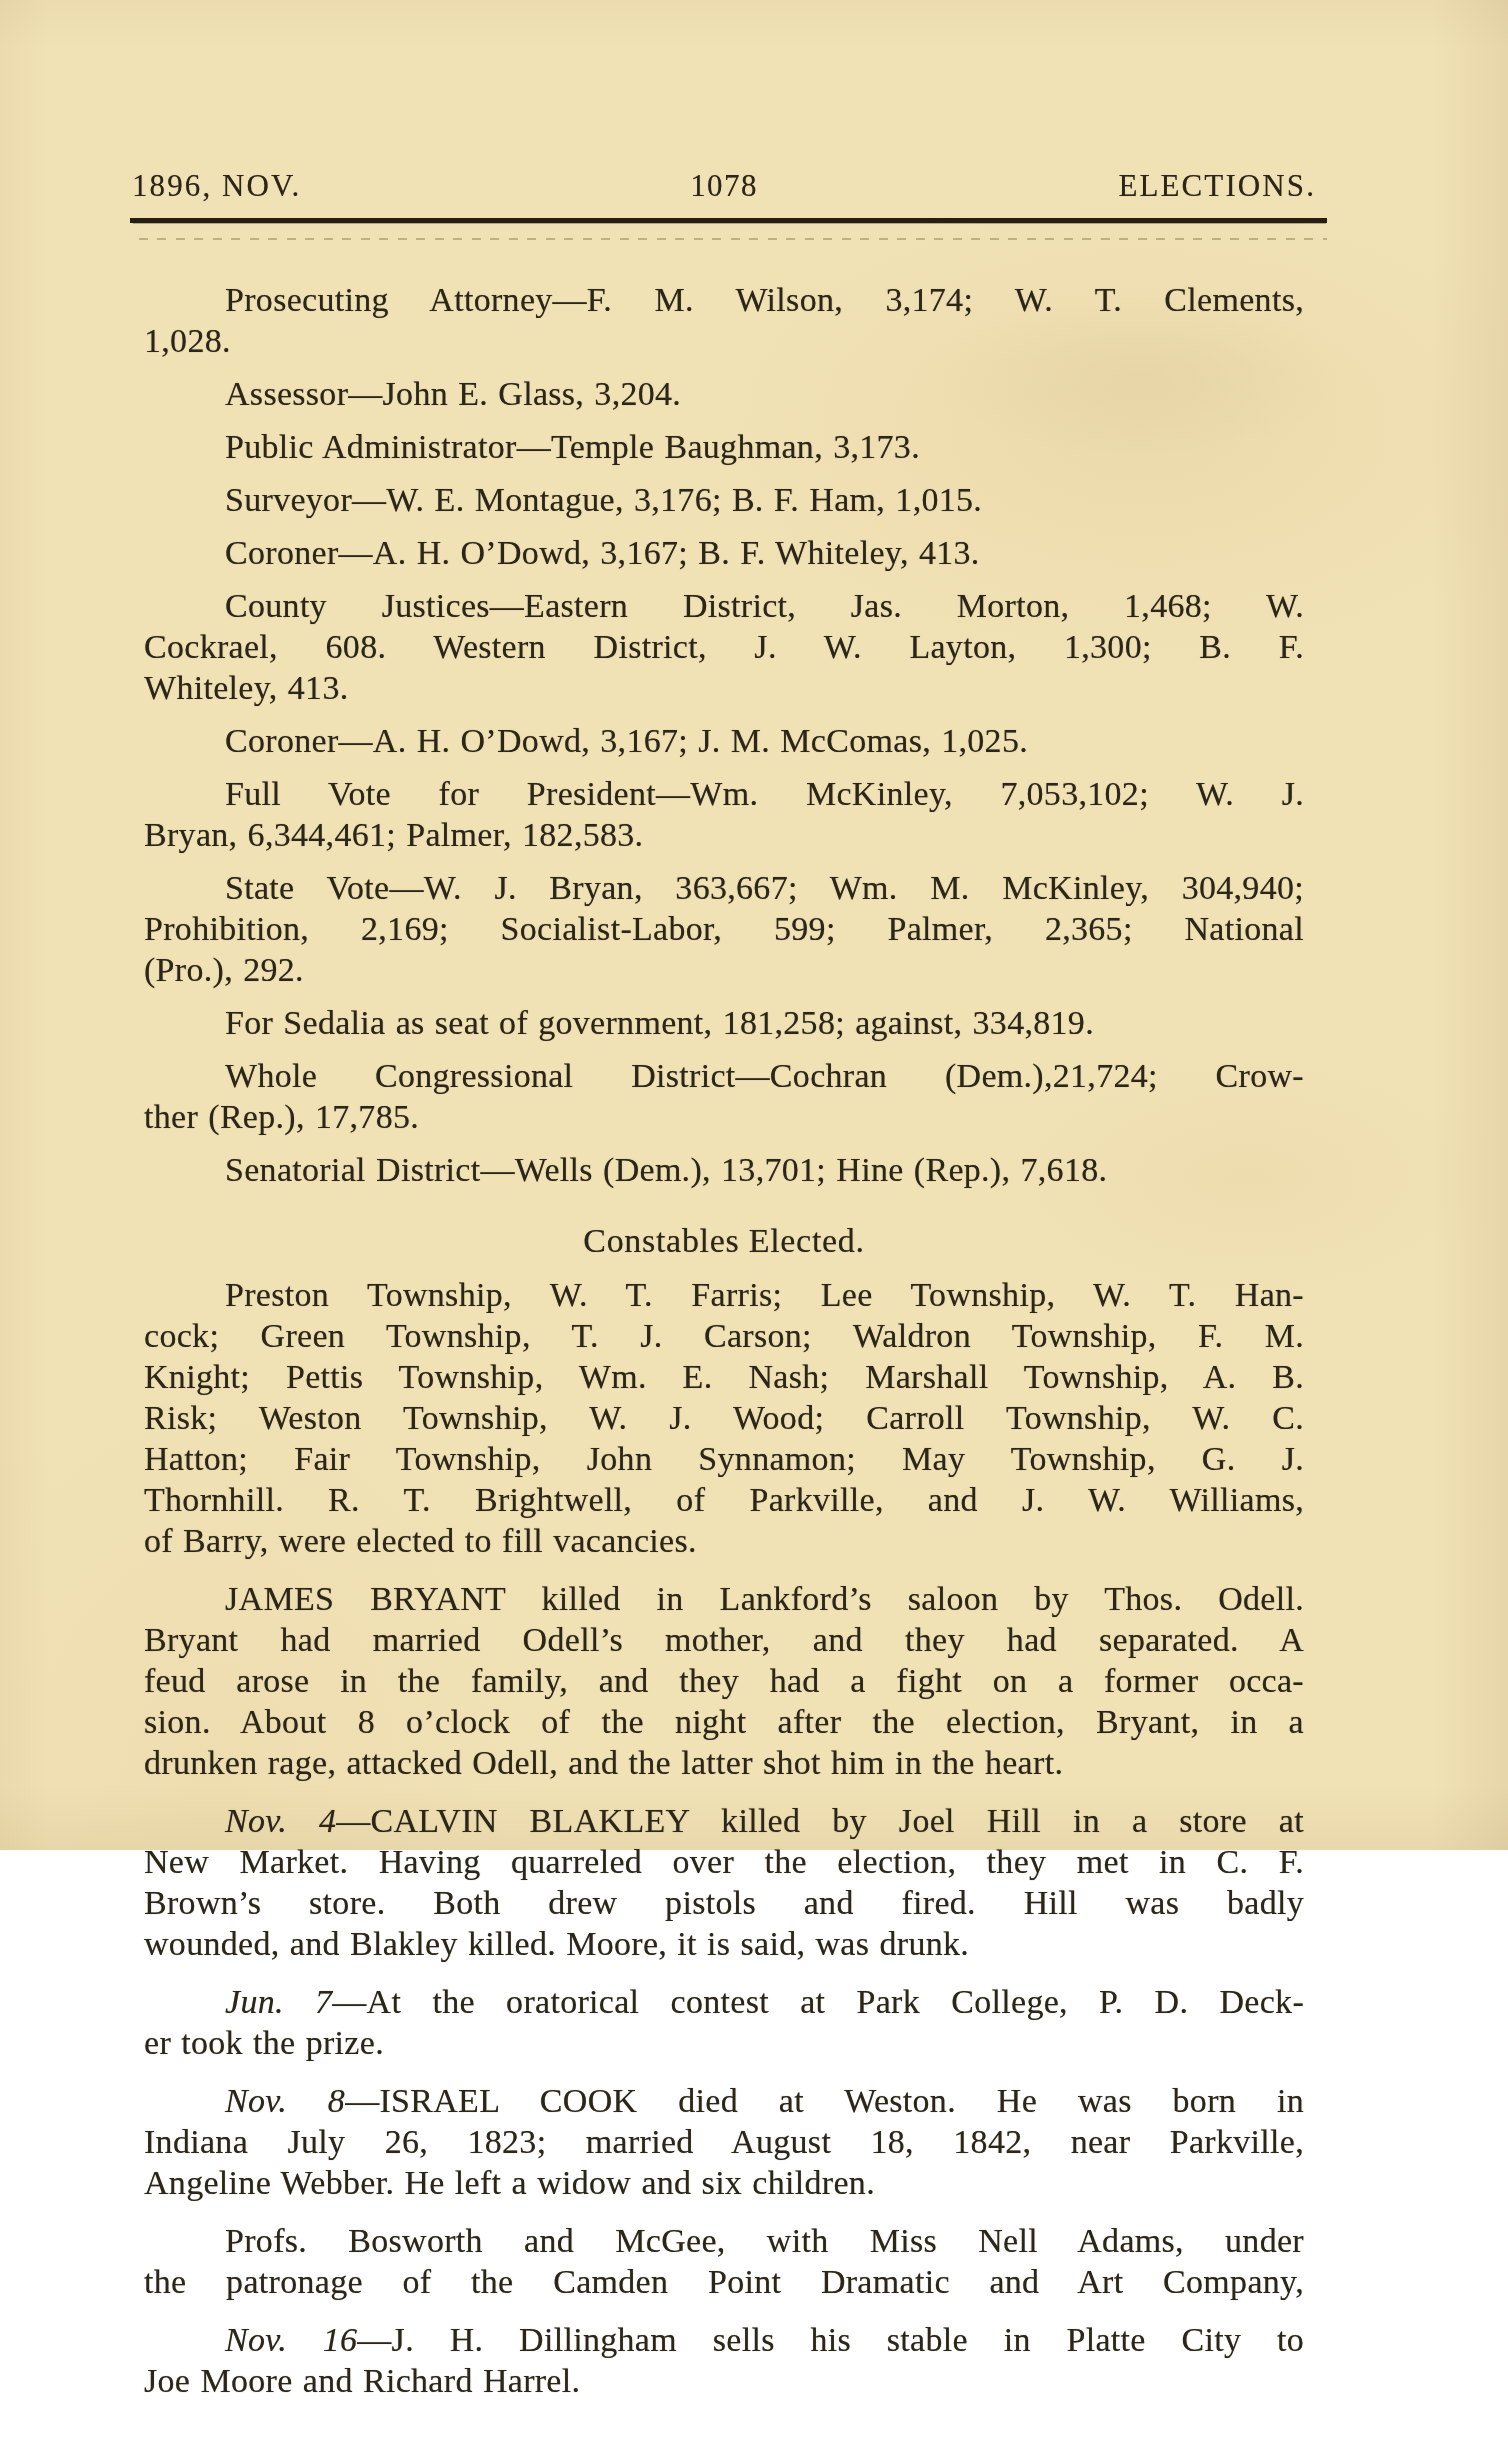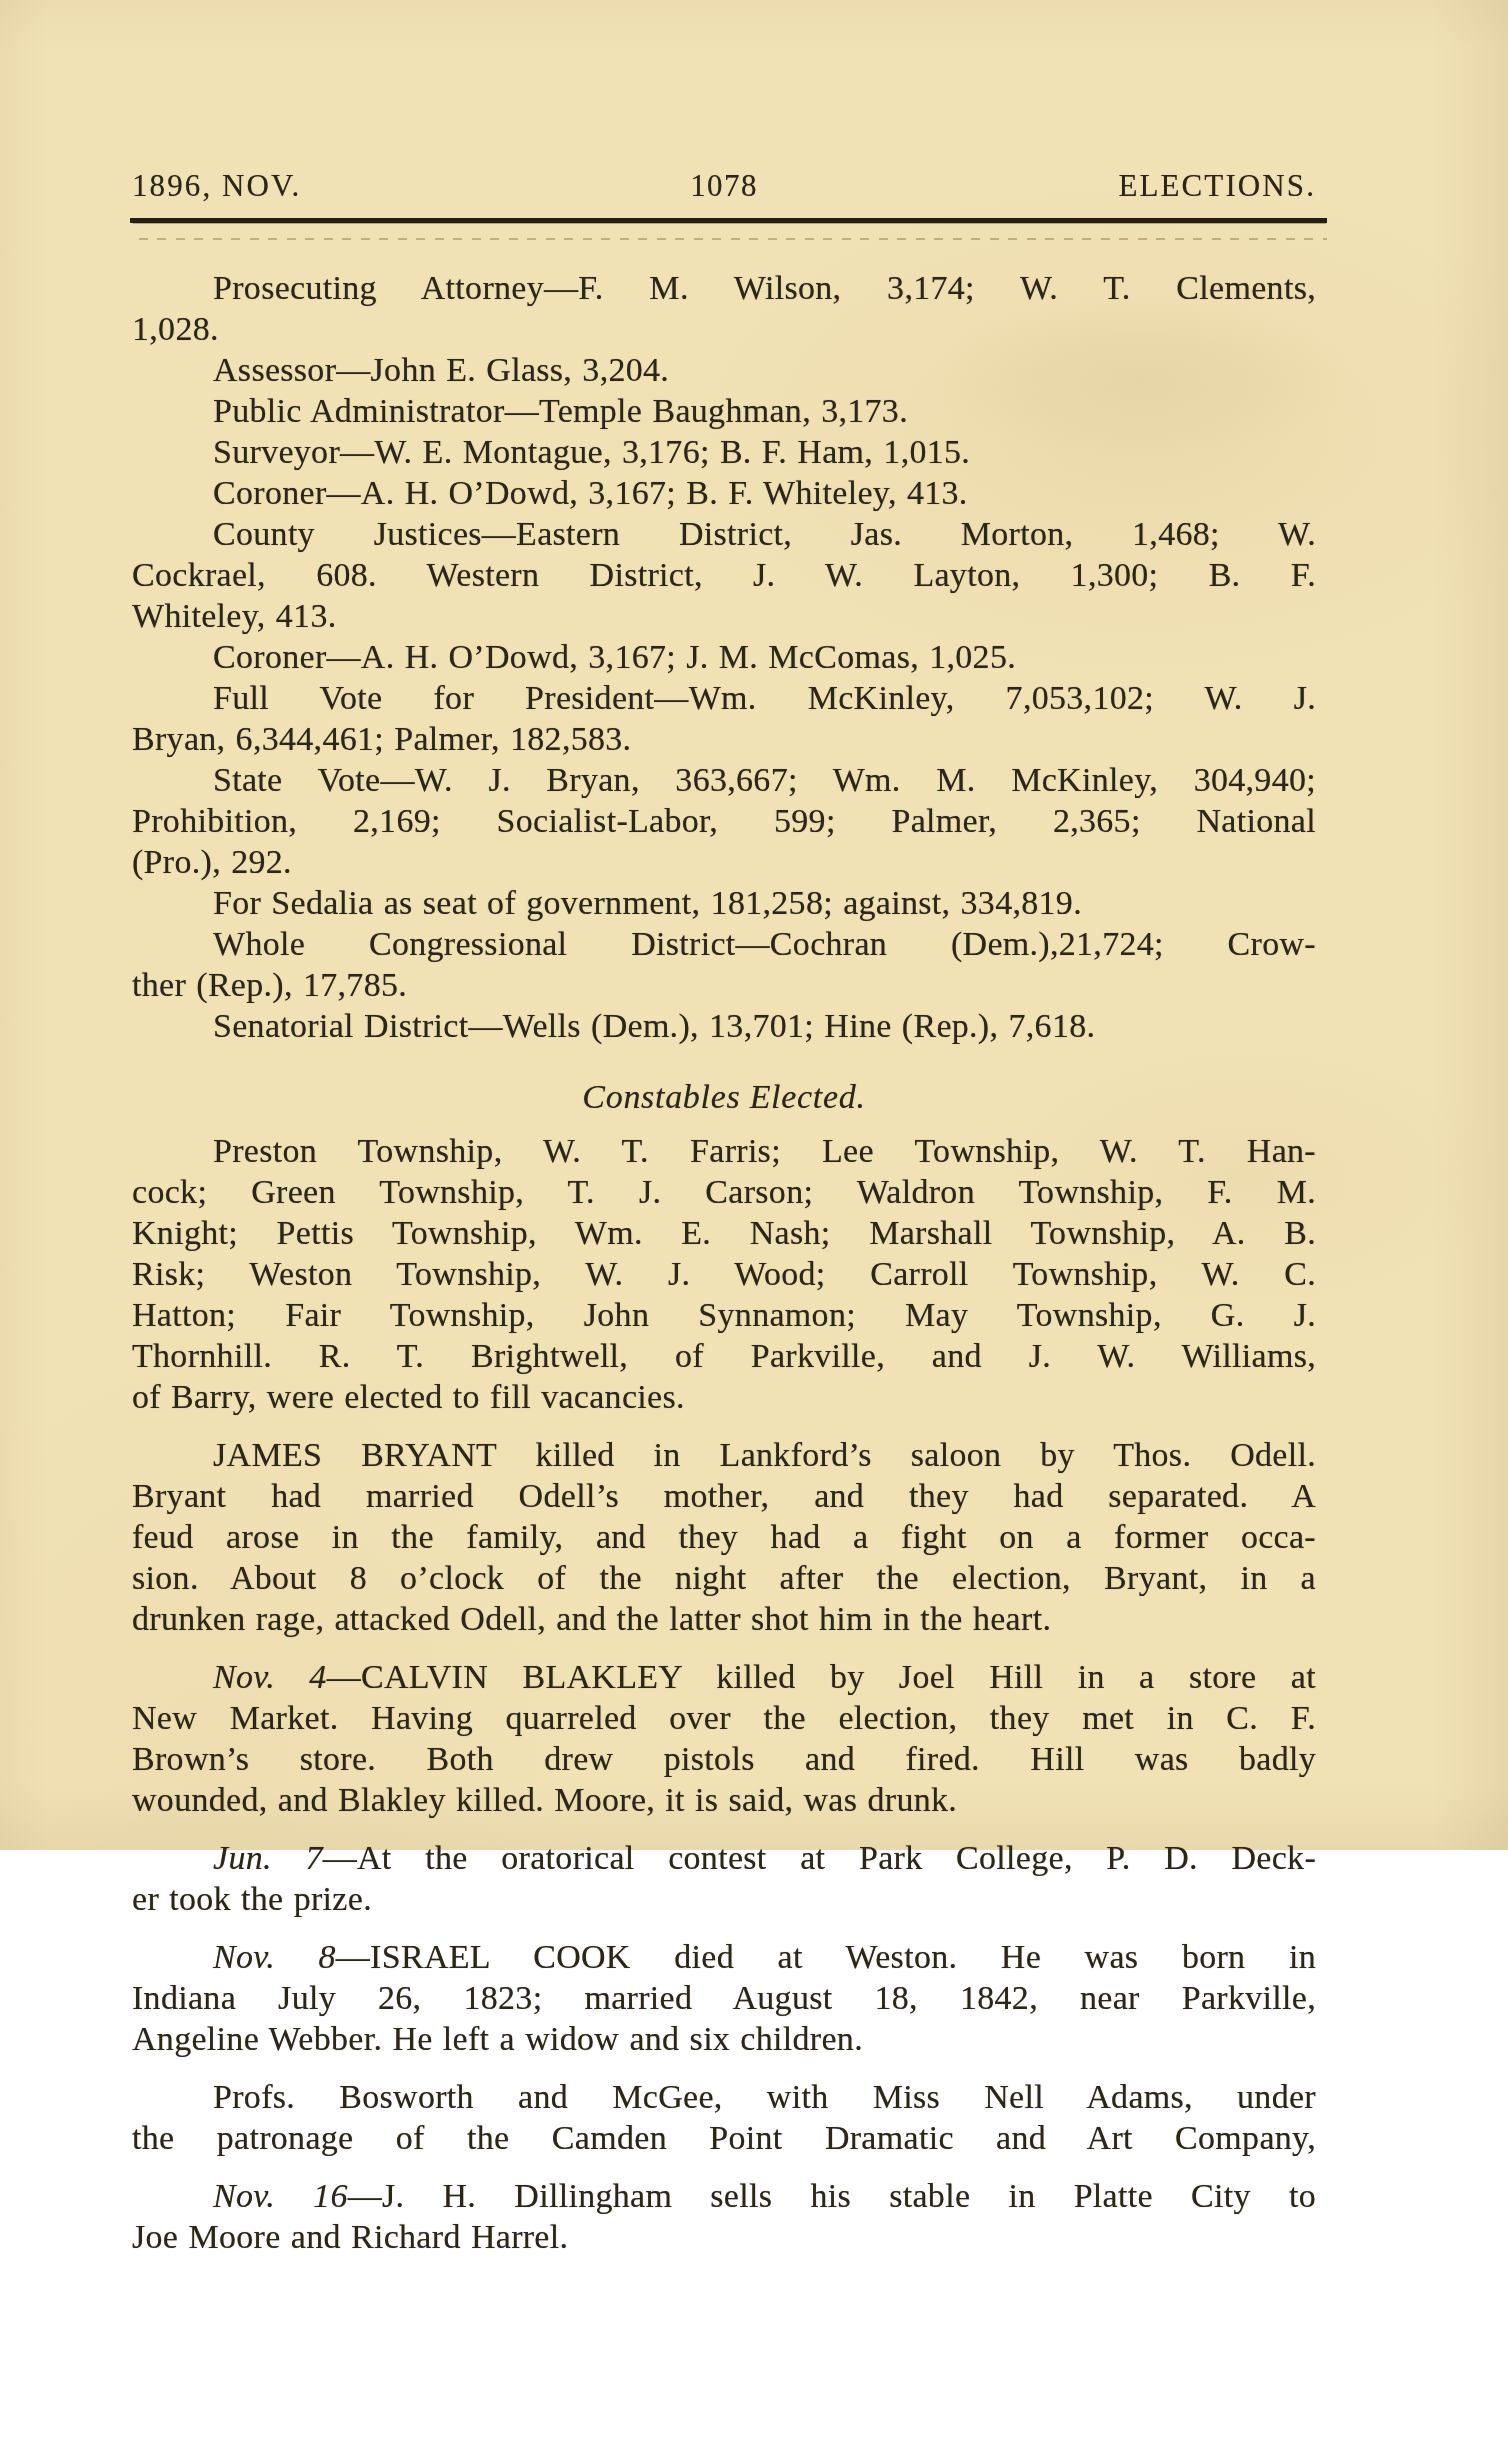--- a/index.html
+++ b/index.html
@@ -37,33 +37,33 @@
   }
   .rule-ghost{
     position:absolute;left:139px;top:238px;width:1188px;height:2.1px;
     background:repeating-linear-gradient(90deg, rgba(110,92,55,0.38) 0 8.6px, transparent 8.6px 18.5px);
   }
   .text-block{
     position:absolute;left:132px;top:267px;width:1184px;
     font-size:34px;line-height:41px;
     text-shadow:0 0 0.9px rgba(44,38,25,0.5);
   }
-  .para{margin:0;}
+  .para{margin:12px;}
   .para.gap{margin-top:17px;}
   .line{
     text-align:justify;
     text-align-last:justify;
     word-spacing:1.4px;letter-spacing:0.3px;
     white-space:normal;
   }
   .line.first{text-indent:81px;}
   .line.last{text-align:center;text-align-last:left;}
   .section-heading{
     margin-top:30px;margin-bottom:13px;
-    text-align:center;font-style:italic;font-size:34px;
+    text-align:center;font-size:34px;
     letter-spacing:0.7px;
   }
   i{font-style:italic;}
 </style>
 </head>
 <body>
 
 <div class="page">
   <header class="running-header">
     <span class="hdr-left">1896, NOV.</span>

